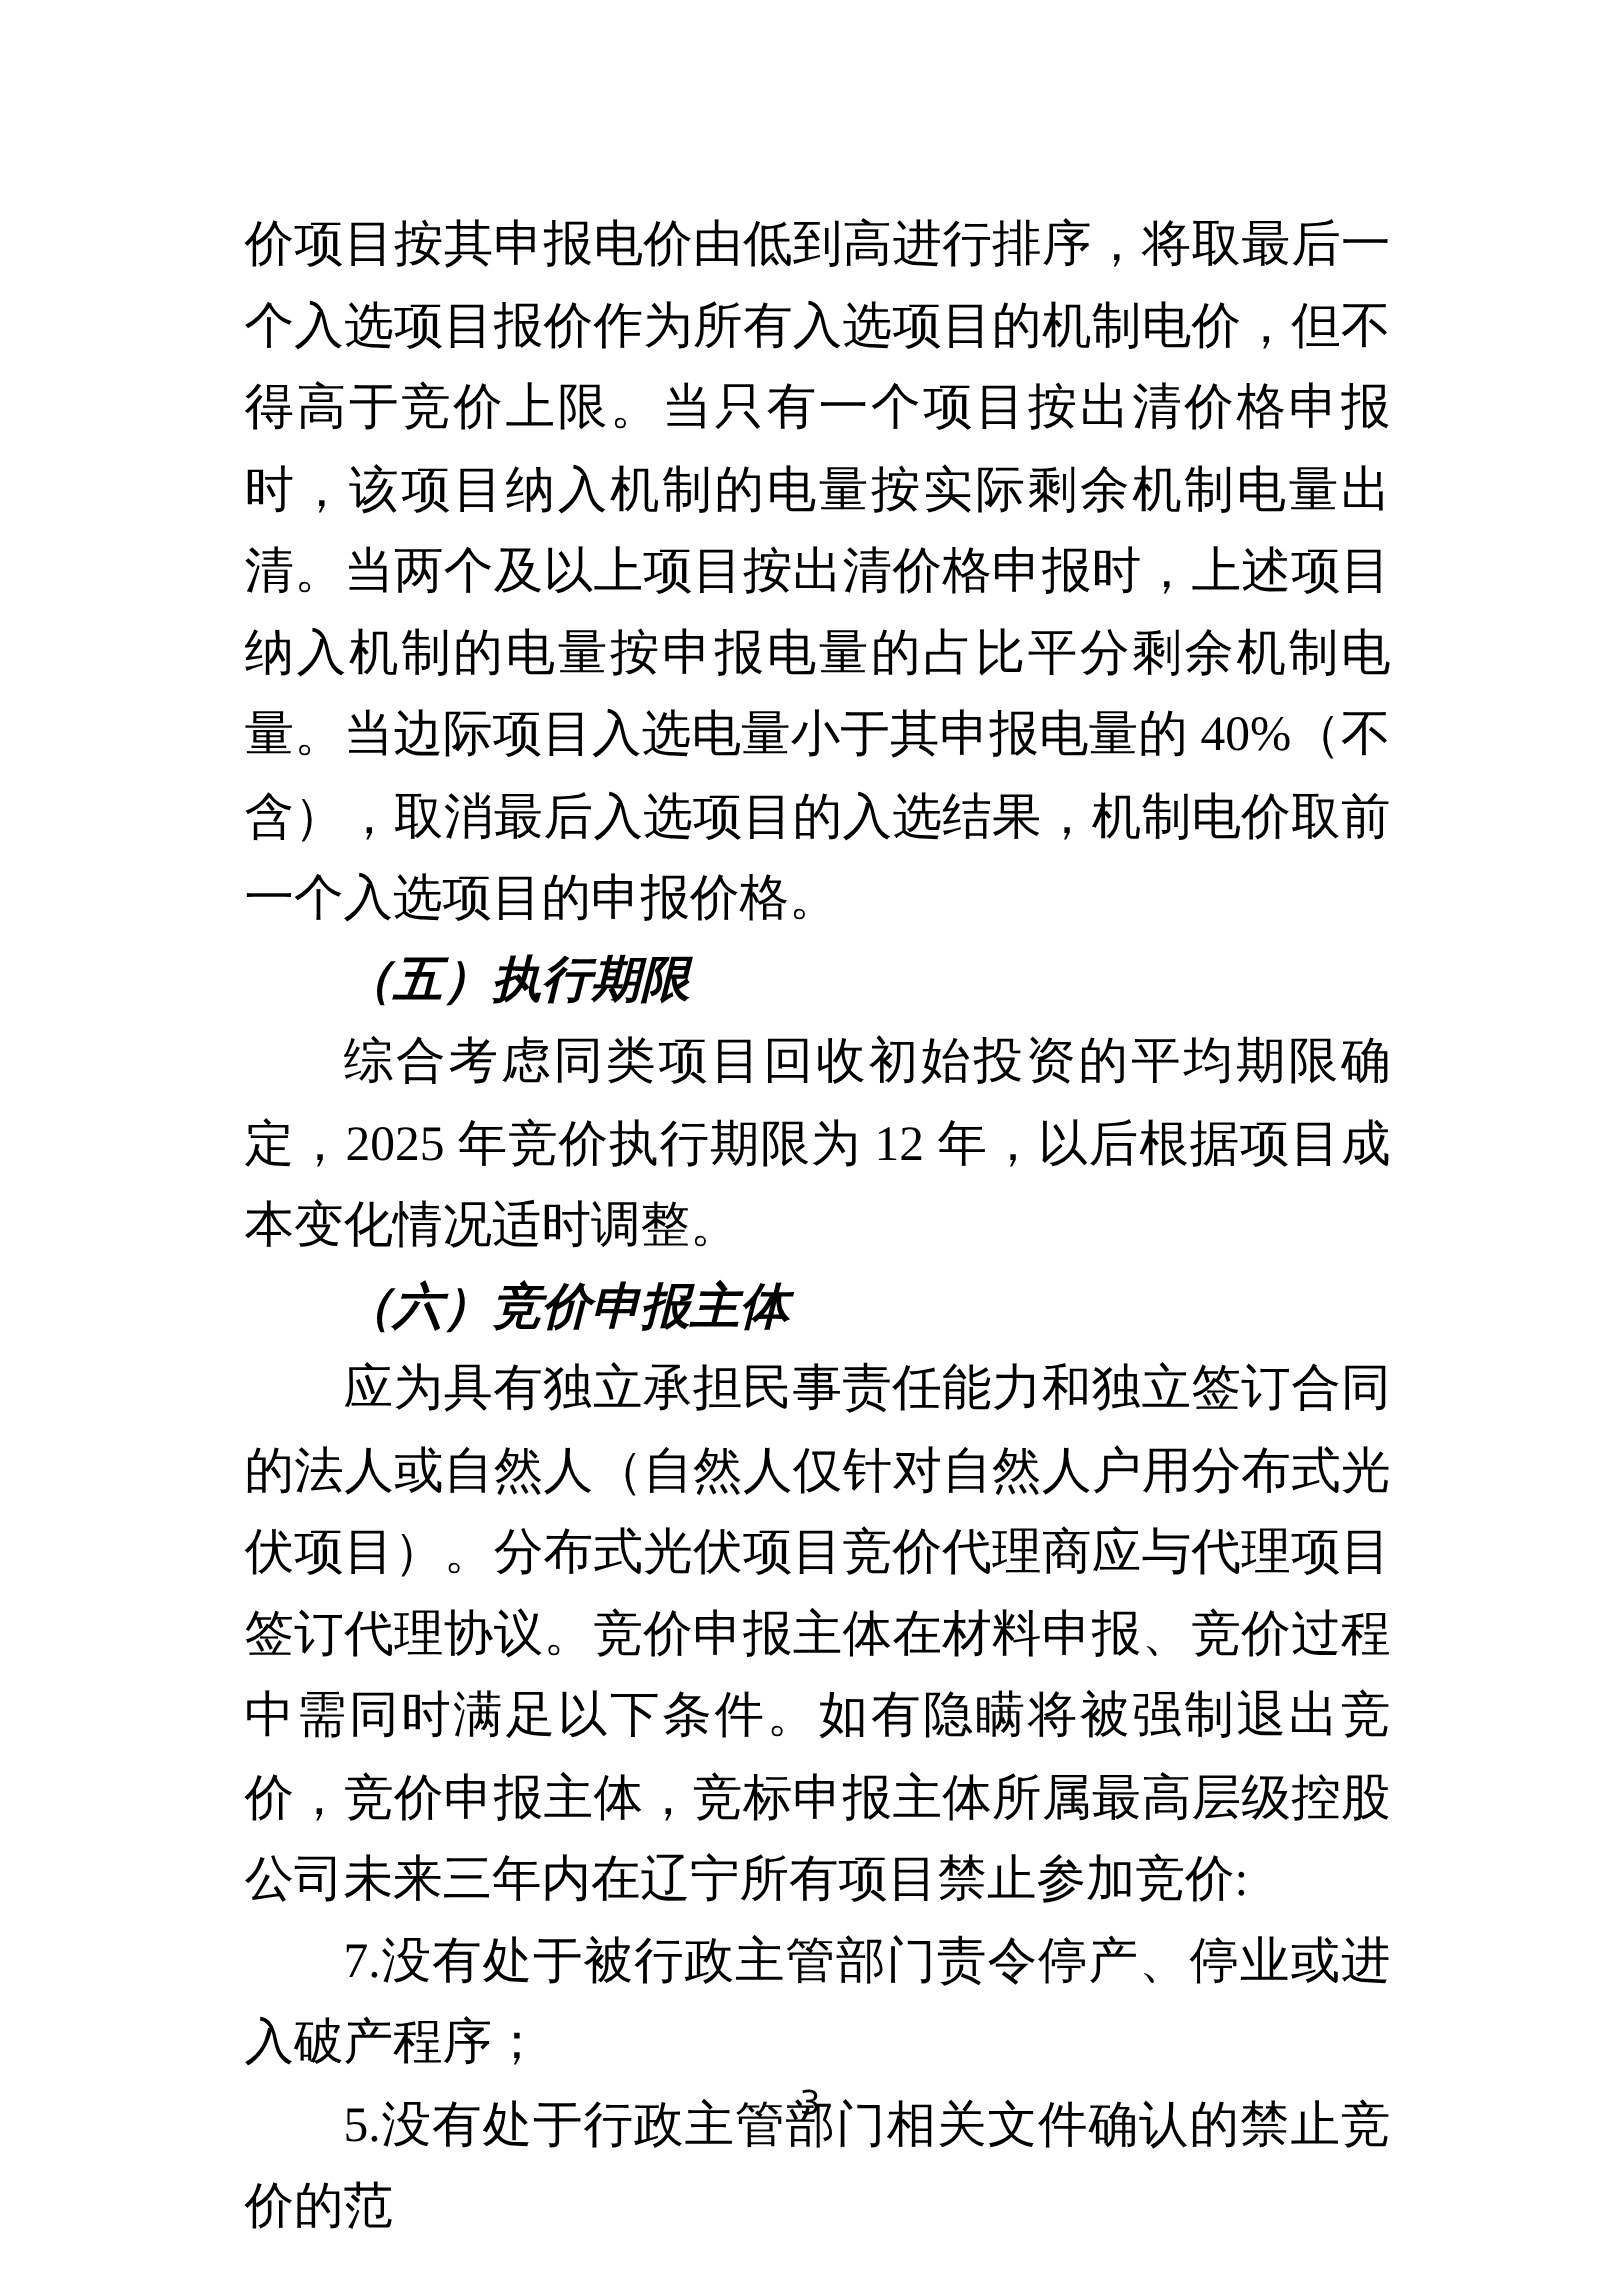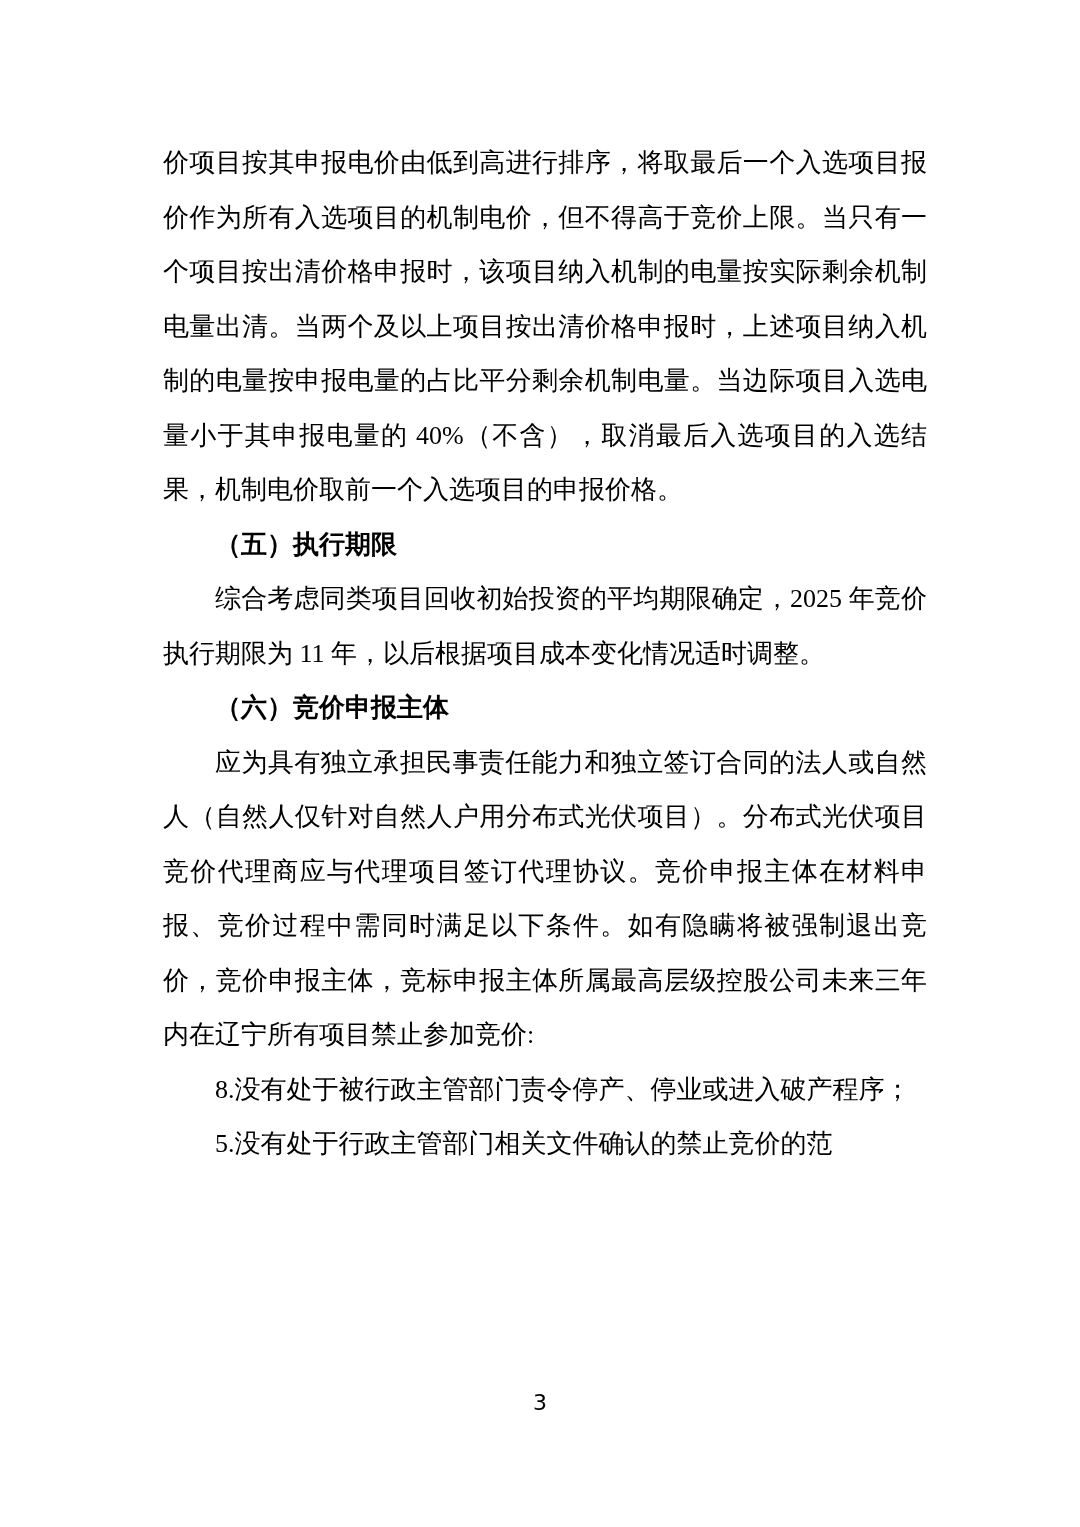--- a/index.html
+++ b/index.html
@@ -14,35 +14,36 @@
     background: #ffffff;
     overflow: hidden;
     color: #000000;
     font-family: "Liberation Serif", "DejaVu Serif", serif;
   }
   .doc-body {
     position: absolute;
     left: 163px;
     top: 136px;
     width: 764px;
-    font-size: 26px;
+    font-size: 33px;
     line-height: 54.5px;
     text-align: justify;
     text-justify: inter-ideograph;
     letter-spacing: 0;
   }
   .doc-body p {
     margin: 0;
     padding: 0;
   }
   .doc-body p.indent {
     text-indent: 2em;
   }
   .doc-body p.heading {
     font-weight: bold;
+    font-style: italic;
   }
   .page-footer {
     position: absolute;
     left: 0;
     top: 1390px;
     width: 100%;
     text-align: center;
   }
   .page-number {
     font-size: 22px;
@@ -50,22 +51,22 @@
     color: #000000;
   }
 </style>
 </head>
 <body>
 
 <div class="page">
   <main class="doc-body" id="doc-body">
       <p class="body">价项目按其申报电价由低到高进行排序，将取最后一个入选项目报价作为所有入选项目的机制电价，但不得高于竞价上限。当只有一个项目按出清价格申报时，该项目纳入机制的电量按实际剩余机制电量出清。当两个及以上项目按出清价格申报时，上述项目纳入机制的电量按申报电量的占比平分剩余机制电量。当边际项目入选电量小于其申报电量的 40%（不含），取消最后入选项目的入选结果，机制电价取前一个入选项目的申报价格。</p>
       <p class="heading indent">（五）执行期限</p>
-      <p class="body indent">综合考虑同类项目回收初始投资的平均期限确定，2025 年竞价执行期限为 11 年，以后根据项目成本变化情况适时调整。</p>
+      <p class="body indent">综合考虑同类项目回收初始投资的平均期限确定，2025 年竞价执行期限为 12 年，以后根据项目成本变化情况适时调整。</p>
       <p class="heading indent">（六）竞价申报主体</p>
       <p class="body indent">应为具有独立承担民事责任能力和独立签订合同的法人或自然人（自然人仅针对自然人户用分布式光伏项目）。分布式光伏项目竞价代理商应与代理项目签订代理协议。竞价申报主体在材料申报、竞价过程中需同时满足以下条件。如有隐瞒将被强制退出竞价，竞价申报主体，竞标申报主体所属最高层级控股公司未来三年内在辽宁所有项目禁止参加竞价:</p>
-      <p class="body indent">8.没有处于被行政主管部门责令停产、停业或进入破产程序；</p>
+      <p class="body indent">7.没有处于被行政主管部门责令停产、停业或进入破产程序；</p>
       <p class="body indent">5.没有处于行政主管部门相关文件确认的禁止竞价的范</p>
     </main>
   <footer class="page-footer">
     <span class="page-number">3</span>
   </footer>
 </div>
 
 </body></html>

